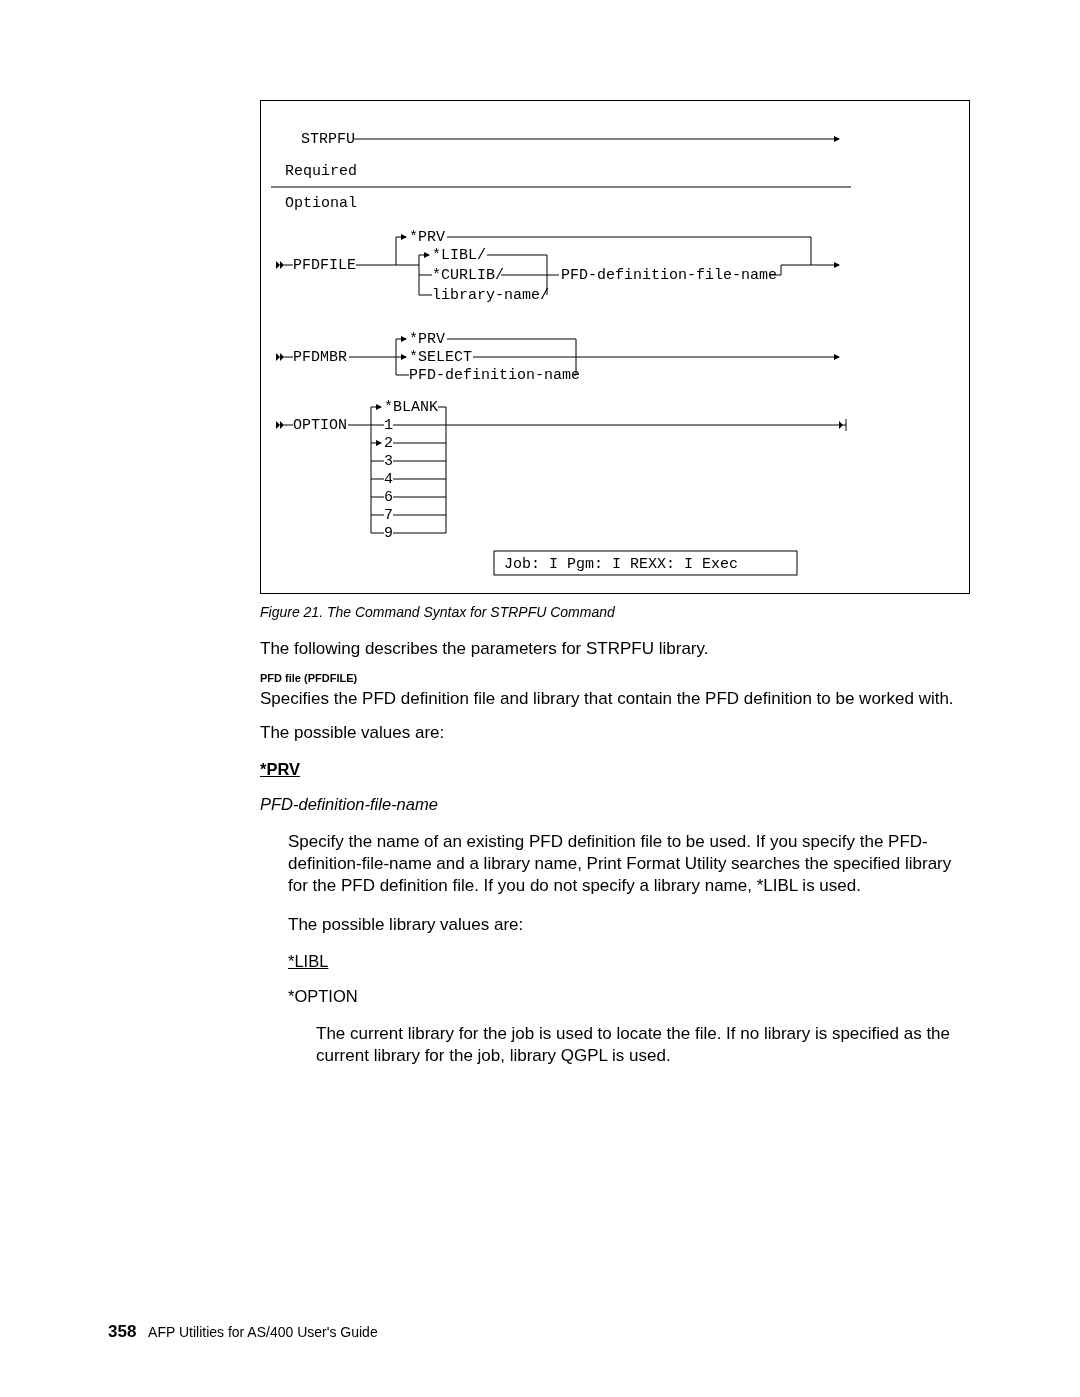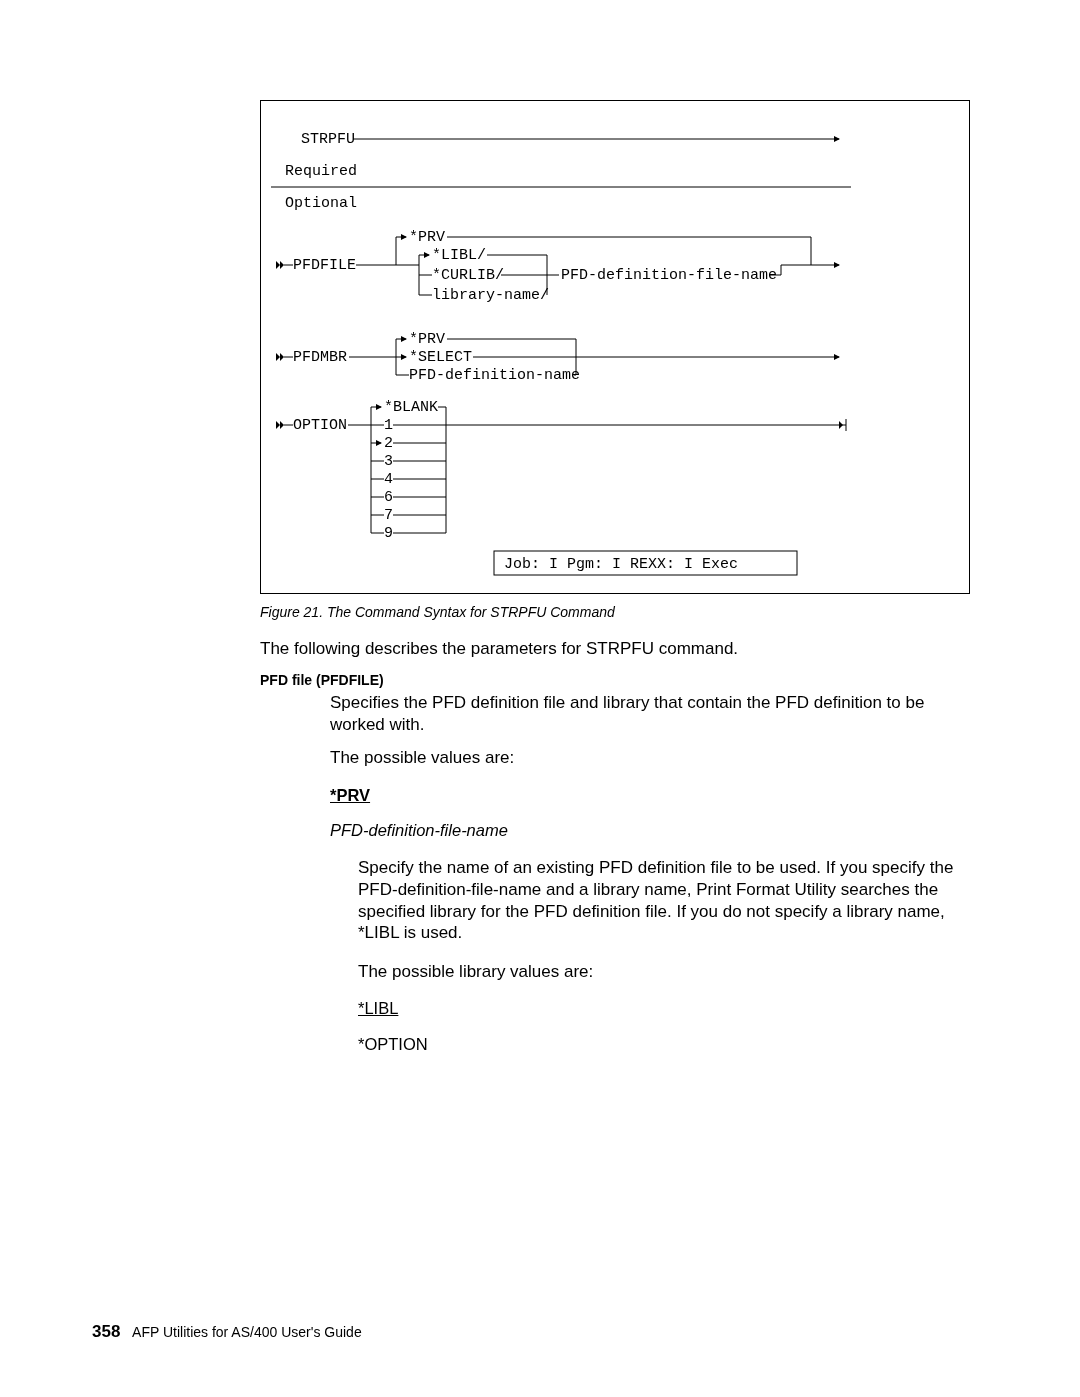--- a/index.html
+++ b/index.html
@@ -22,29 +22,29 @@
   .diagram-box {
     border: 1px solid #000;
     padding: 14px 10px 14px 10px;
     box-sizing: border-box;
     position: relative;
     height: 494px;
   }
   svg.syntax { display: block; }
   .caption { font-style: italic; font-size: 14px; margin: 10px 0 18px 0; }
   .para { font-size: 17px; line-height: 1.28; margin: 0 0 12px 0; }
-  .bold { font-weight: bold; font-size: 14px; margin: 0 0 4px 0; }
-  .dl-block { margin-left: 70px; }
+  .bold { font-weight: bold; font-size: 11px; margin: 0 0 4px 0; }
+  .dl-block { }
   .dt-bold { font-weight: bold; font-size: 16.5px; }
   .dt-underline { text-decoration: underline; }
   .dt-italic { font-style: italic; font-size: 16.5px; }
   .dd { margin-left: 28px; font-size: 17px; line-height: 1.28; margin-bottom: 12px; }
   .lib-dt { margin-left: 28px; font-weight: normal; font-size: 16.5px; }
   .lib-dd { margin-left: 56px; font-size: 17px; line-height: 1.28; margin-bottom: 12px; }
-  .footer { position: absolute; left: 92px; bottom: 55px; font-size: 14px; }
+  .footer { position: absolute; left: 108px; bottom: 55px; font-size: 14px; }
   .pageno { font-weight: bold; font-size: 17px; }
 </style>
 </head>
 <body>
 
 <div class="page">
   <div class="content-inset">
 
   <div class="diagram-box">
     <svg class="syntax" viewBox="0 0 580 464" width="580" height="464" font-family="Courier New, monospace" font-size="15">
@@ -172,38 +172,39 @@
         <line x1="575" y1="304" x2="575" y2="316" stroke="#000"></line>
       </g>
 
       <rect x="223" y="436" width="303" height="24" fill="none" stroke="#000"></rect>
       <text x="233" y="453">Job: I  Pgm: I   REXX: I  Exec</text>
     </svg>
   </div>
 
   <p class="caption">Figure 21. The Command Syntax for STRPFU Command</p>
 
-  <p class="para">The following describes the parameters for STRPFU command.</p>
+  <p class="para">The following describes the parameters for STRPFU library.</p>
 
   <p class="bold">PFD file (PFDFILE)</p>
 
   <div class="dl-block">
     <p class="para">Specifies the PFD definition file and library that contain the PFD definition to be worked with.</p>
     <p class="para">The possible values are:</p>
 
     <p class="dt-bold dt-underline">*PRV</p>
 
     <p class="dt-italic">PFD-definition-file-name</p>
     <p class="dd">Specify the name of an existing PFD definition file to be used.  If you specify the PFD-definition-file-name and a library name, Print Format Utility searches the specified library for the PFD definition file.  If you do not specify a library name, *LIBL is used.</p>
 
     <p class="dd" style="margin-bottom:10px">The possible library values are:</p>
 
     <p class="lib-dt"><span class="dt-underline">*LIBL</span></p>
 
     <p class="lib-dt">*OPTION</p>
+    <p class="lib-dd">The current library for the job is used to locate the file.  If no library is specified as the current library for the job, library QGPL is used.</p>
   </div>
 
   </div>
 </div>
 
 <div class="footer">
   <span class="pageno">358</span>&nbsp;&nbsp;&nbsp;<span>AFP Utilities for AS/400 User's Guide</span>
 </div>
 
 </body></html>

